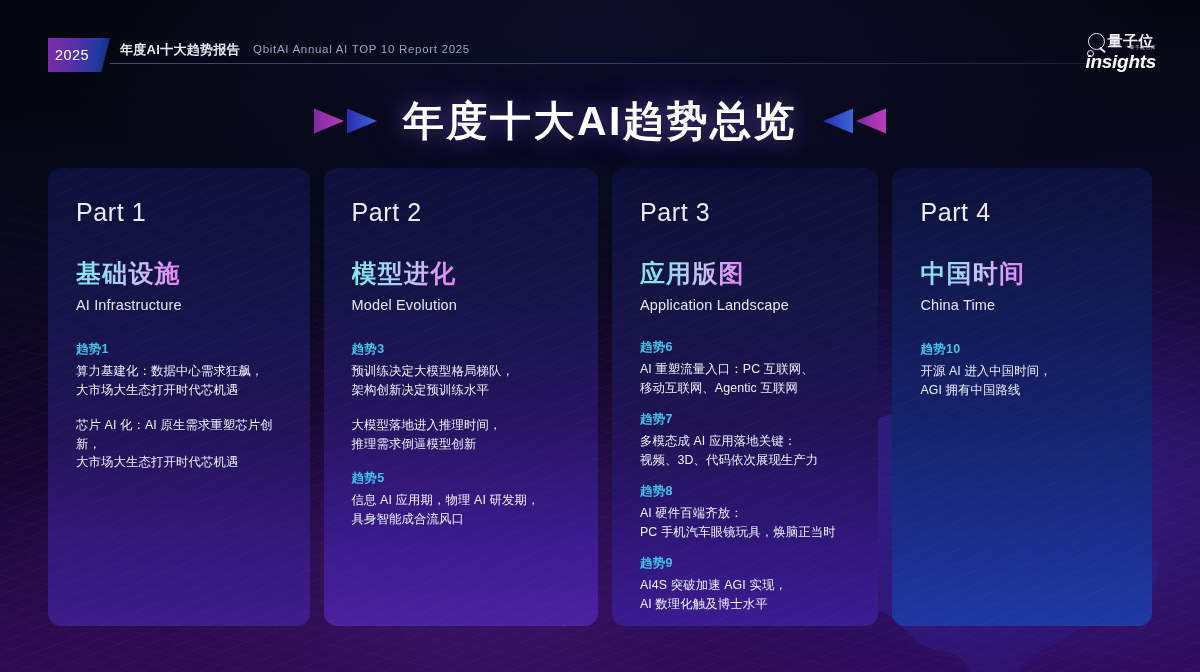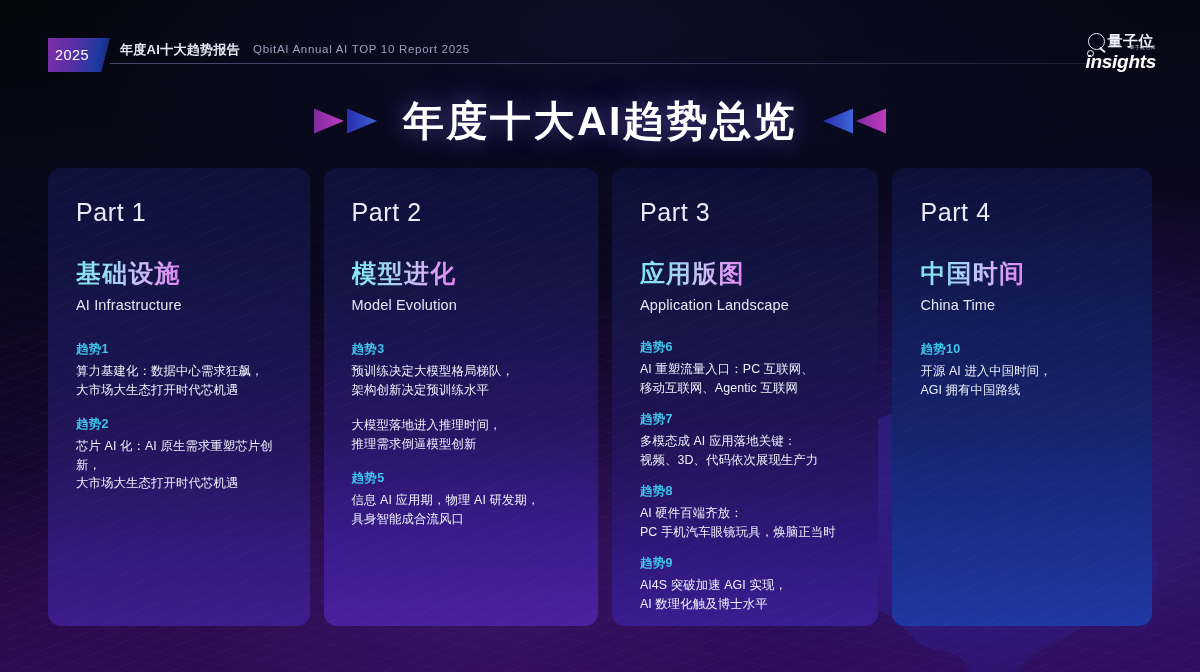--- a/index.html
+++ b/index.html
@@ -191,21 +191,20 @@
       <div class="part-label">Part 1</div>
       <div class="cn-title">基础设施</div>
       <div class="en-title">AI Infrastructure</div>
       <div class="trends">
         <div class="trend">
           <div class="trend-no">趋势1</div>
           <div class="trend-line">算力基建化：数据中心需求狂飙，</div>
           <div class="trend-line">大市场大生态打开时代芯机遇</div>
         </div>
         <div class="trend">
-          <div class="trend-no">趋势2</div>
           <div class="trend-line">芯片 AI 化：AI 原生需求重塑芯片创新，</div>
           <div class="trend-line">大市场大生态打开时代芯机遇</div>
         </div>
       </div>
     </div>
 
     <div class="card c2">
       <div class="part-label">Part 2</div>
       <div class="cn-title">模型进化</div>
       <div class="en-title">Model Evolution</div>

